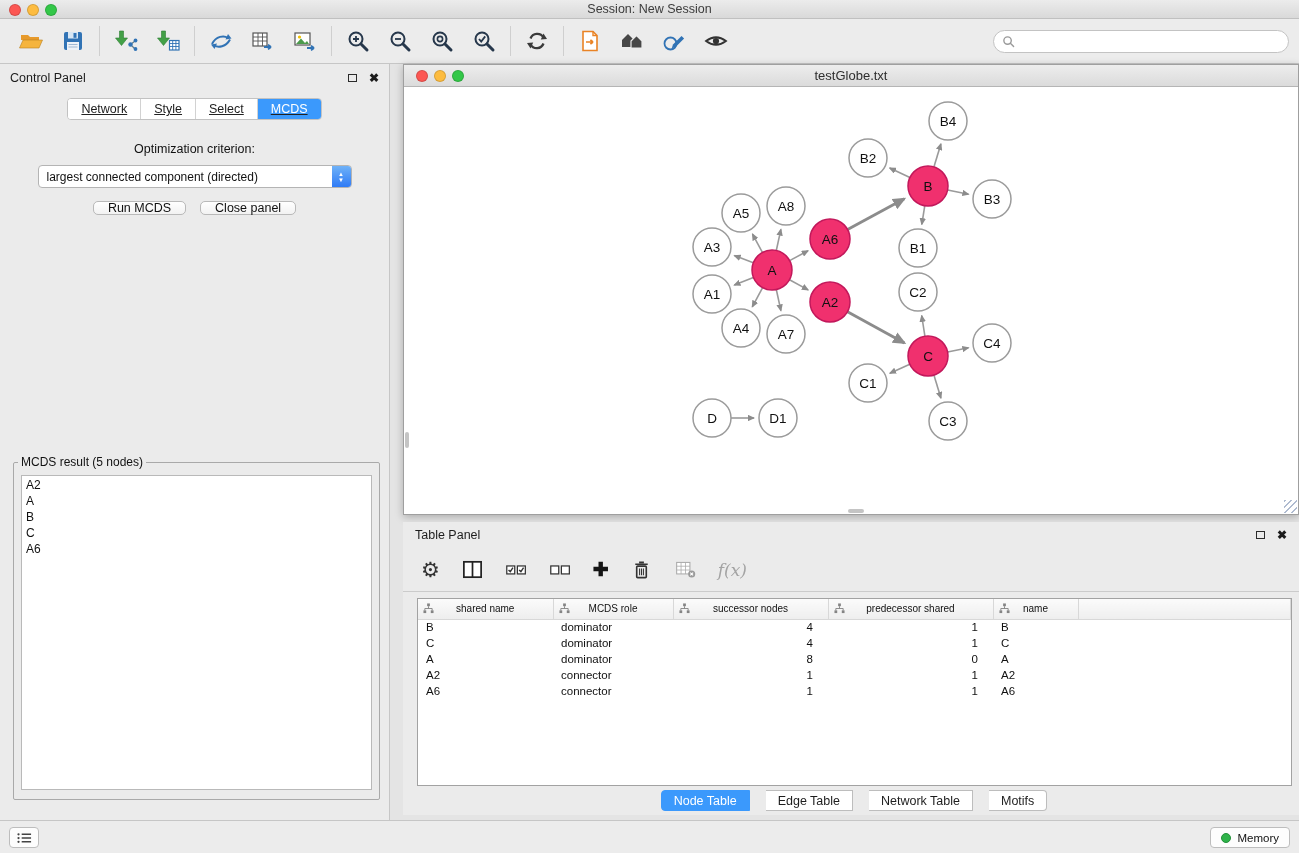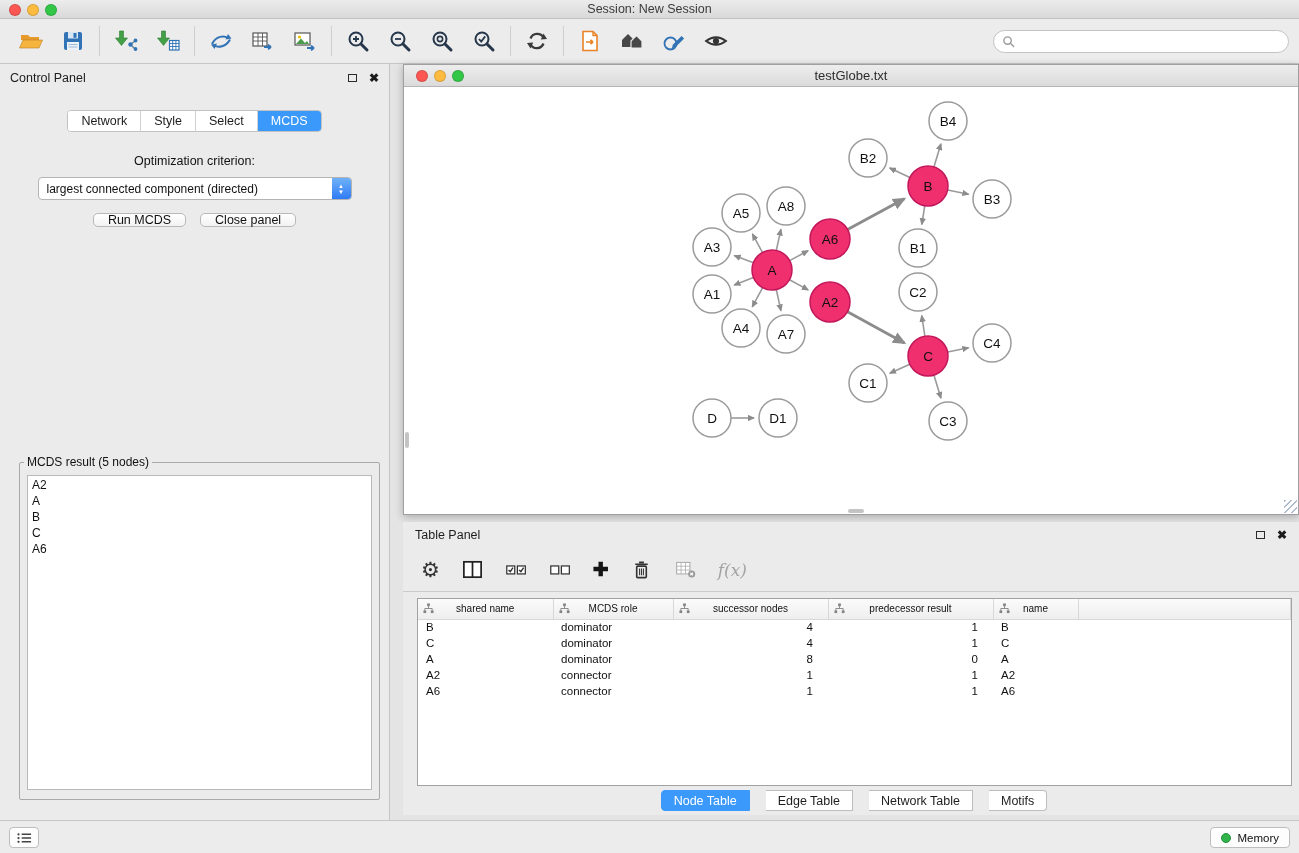--- a/index.html
+++ b/index.html
@@ -27,38 +27,38 @@
 
   
   .control-panel { position:absolute; top:64px; left:0; width:390px; height:756px;
     background:#EBEBEB; border-right:1px solid #C6C6C6; }
   .panel-header { height:28px; display:flex; align-items:center; padding:0 10px; }
   .panel-header .ph-title { font-size:12.5px; color:#1d1d1d; }
   .win-btns { margin-left:auto; display:flex; align-items:center; gap:12px; }
   .float-box { display:inline-block; width:9px; height:8px; border:1.5px solid #2b2b2b; }
   .close-x { font-size:12px; font-weight:bold; color:#1b1b1b; line-height:10px; }
 
-  .cp-tabs { display:flex; justify-content:center; margin-top:18px; }
+  .cp-tabs { display:flex; justify-content:center; margin-top:6px;text-decoration:underline; }
   .seg { display:inline-flex; border:1px solid #C2C2C2; border-radius:4px; overflow:hidden; background:#fff; }
   .seg-tab { padding:3px 13px; font-size:12.5px; background:#fff; border-left:1px solid #D2D2D2; color:#1d1d1d; }
   .seg-tab:first-child { border-left:none; }
   .seg-tab.active { background:#3B99FC; color:#fff; }
 
   .opt-label { text-align:center; margin-top:22px; font-size:12.5px; color:#111; }
   .combo { width:314px; height:23px; margin:9px auto 0 auto; background:#fff; border:1px solid #B4B4B4;
     border-radius:4px; display:flex; align-items:center; position:relative; }
   .combo-text { flex:1; padding:0 8px; font-size:12px; color:#111; white-space:nowrap; overflow:hidden; }
   .combo-btn { width:19px; height:21px; border-radius:0 3px 3px 0; background:linear-gradient(#6FB2F8,#2F7BF6);
     display:flex; flex-direction:column; align-items:center; justify-content:center; color:#fff; font-size:6px; line-height:6px; }
 
   .cp-buttons { display:flex; justify-content:center; gap:14px; margin-top:13px; }
   .push-btn { height:14px; padding:0 14px; background:linear-gradient(#FFFFFF,#F2F2F2); border:1px solid #B9B9B9;
     border-radius:5px; font-size:12.5px; color:#111; display:flex; align-items:center; }
 
-  .result-box { position:absolute; left:19px; right:9px; top:391px; height:345px;
+  .result-box { position:absolute; left:13px; right:9px; top:391px; height:345px;
     border:1px solid #A9A9A9; border-radius:2px; }
   .result-box legend { font-size:12px; color:#111; margin-left:4px; padding:0 3px; }
   .result-list { position:absolute; left:7px; right:7px; top:6px; bottom:9px; background:#fff;
     border:1px solid #B9B9B9; overflow:auto; padding:1px 4px; }
   .result-item { font-size:12px; line-height:16px; color:#111; }
 
   
   .net-window { position:absolute; left:403px; top:64px; width:896px; height:451px;
     background:#fff; border:1px solid #9F9F9F; box-shadow:0 2px 8px rgba(0,0,0,.25); }
   .net-titlebar { height:22px; background:linear-gradient(#EDEDED,#DBDBDB); border-bottom:1px solid #B5B5B5; position:relative; }
@@ -504,21 +504,21 @@
                 </svg></span>
             <span>successor nodes</span>
           </th>
           <th>
             <span class="th-icon"><svg width="11" height="11" viewBox="0 0 12 12">
                   <rect x="4.5" y="0.5" width="3" height="3" fill="#848484"></rect>
                   <rect x="0.5" y="8" width="3" height="3" fill="#848484"></rect>
                   <rect x="8.5" y="8" width="3" height="3" fill="#848484"></rect>
                   <path d="M6 3.5 V6 M2 8 V6 H10 V8" stroke="#848484" fill="none"></path>
                 </svg></span>
-            <span>predecessor result</span>
+            <span>predecessor shared</span>
           </th>
           <th>
             <span class="th-icon"><svg width="11" height="11" viewBox="0 0 12 12">
                   <rect x="4.5" y="0.5" width="3" height="3" fill="#848484"></rect>
                   <rect x="0.5" y="8" width="3" height="3" fill="#848484"></rect>
                   <rect x="8.5" y="8" width="3" height="3" fill="#848484"></rect>
                   <path d="M6 3.5 V6 M2 8 V6 H10 V8" stroke="#848484" fill="none"></path>
                 </svg></span>
             <span>name</span>
           </th>

